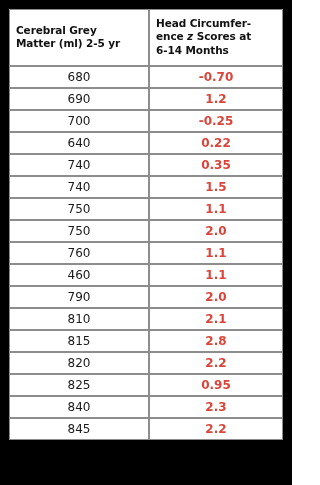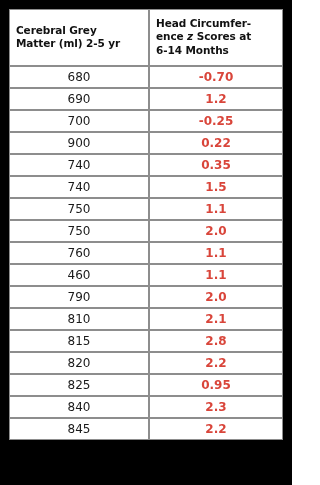--- a/index.html
+++ b/index.html
@@ -98,21 +98,21 @@
         </tr>
         <tr>
           <td class="cell cell-grey">690</td>
           <td class="cell cell-z">1.2</td>
         </tr>
         <tr>
           <td class="cell cell-grey">700</td>
           <td class="cell cell-z">-0.25</td>
         </tr>
         <tr>
-          <td class="cell cell-grey">900</td>
+          <td class="cell cell-grey">640</td>
           <td class="cell cell-z">0.22</td>
         </tr>
         <tr>
           <td class="cell cell-grey">740</td>
           <td class="cell cell-z">0.35</td>
         </tr>
         <tr>
           <td class="cell cell-grey">740</td>
           <td class="cell cell-z">1.5</td>
         </tr>

